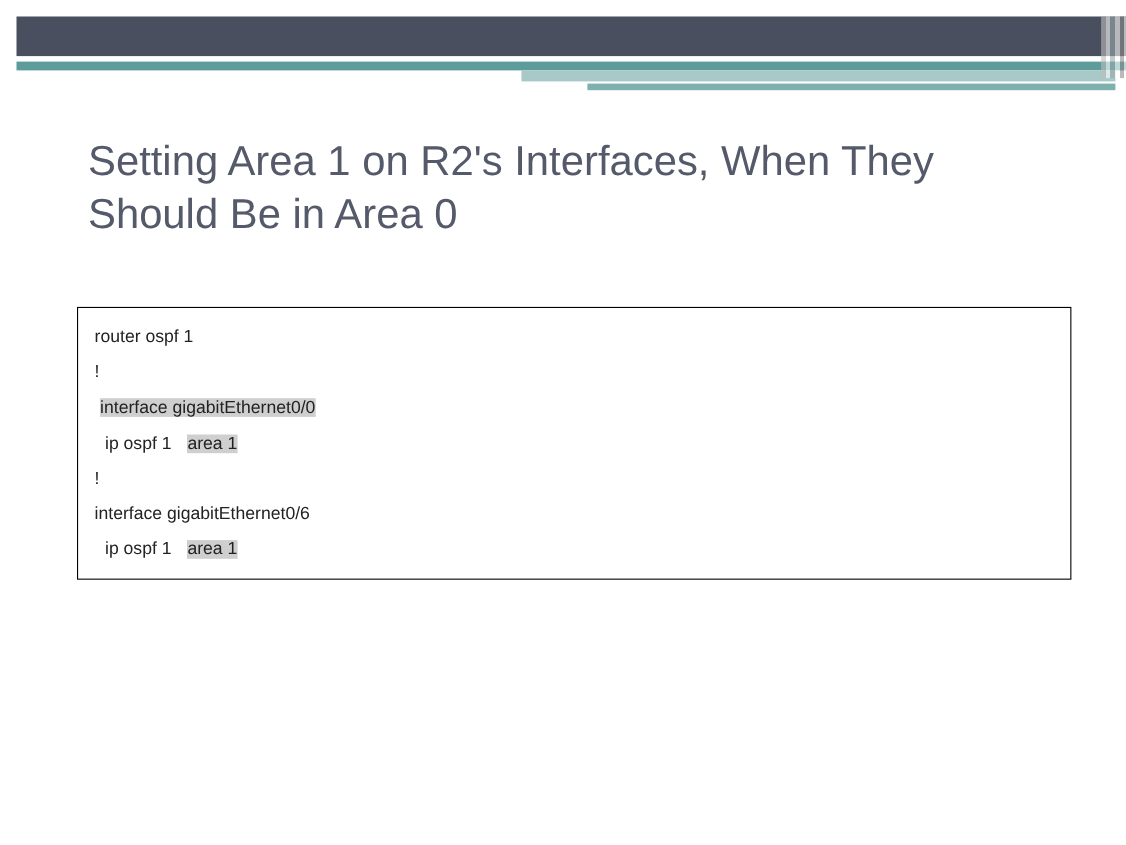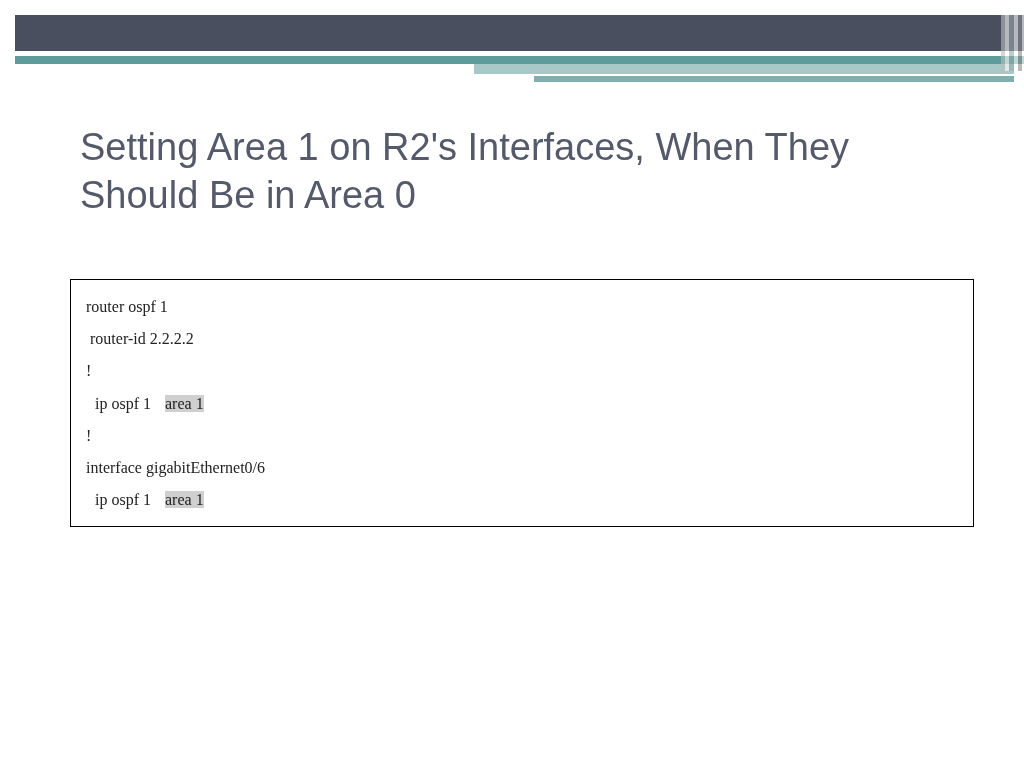--- a/index.html
+++ b/index.html
@@ -73,21 +73,21 @@
       font-family: "Trebuchet MS", Verdana, sans-serif;
     }
     .code-box {
       border: 1.5px solid #000000;
       background: #ffffff;
       padding: 8px 10px;
       margin: 0 60px;
       width: calc(100% - 120px);
     }
     .code-line {
-      font-family: Liberation Serif, serif;
+      font-family: Liberation Sans, sans-serif;
       font-size: 16px;
       line-height: 1.7;
       color: #222;
       white-space: pre;
     }
     .hl {
       background: #cfcfcf;
     }
   </style>
 </head>
@@ -100,19 +100,19 @@
   <div class="accent-line-2"></div>
 </div>
 <div class="right-edge-texture"></div>
 
 <div class="slide-content">
   <h1 class="slide-title">Setting Area 1 on R2's Interfaces, When They Should Be in Area 0</h1>
 </div>
 
 <div class="code-box">
   <div class="code-line">router ospf 1</div>
-  <div class="code-line"> router-id 2.2.2.2</div>
   <div class="code-line">!</div>
+  <div class="code-line"><span class="hl">interface gigabitEthernet0/0</span></div>
   <div class="code-line"><span> ip ospf 1 </span><span class="hl">area 1</span></div>
   <div class="code-line">!</div>
   <div class="code-line">interface gigabitEthernet0/6</div>
   <div class="code-line"><span> ip ospf 1 </span><span class="hl">area 1</span></div>
 </div>
 
 </body></html>

